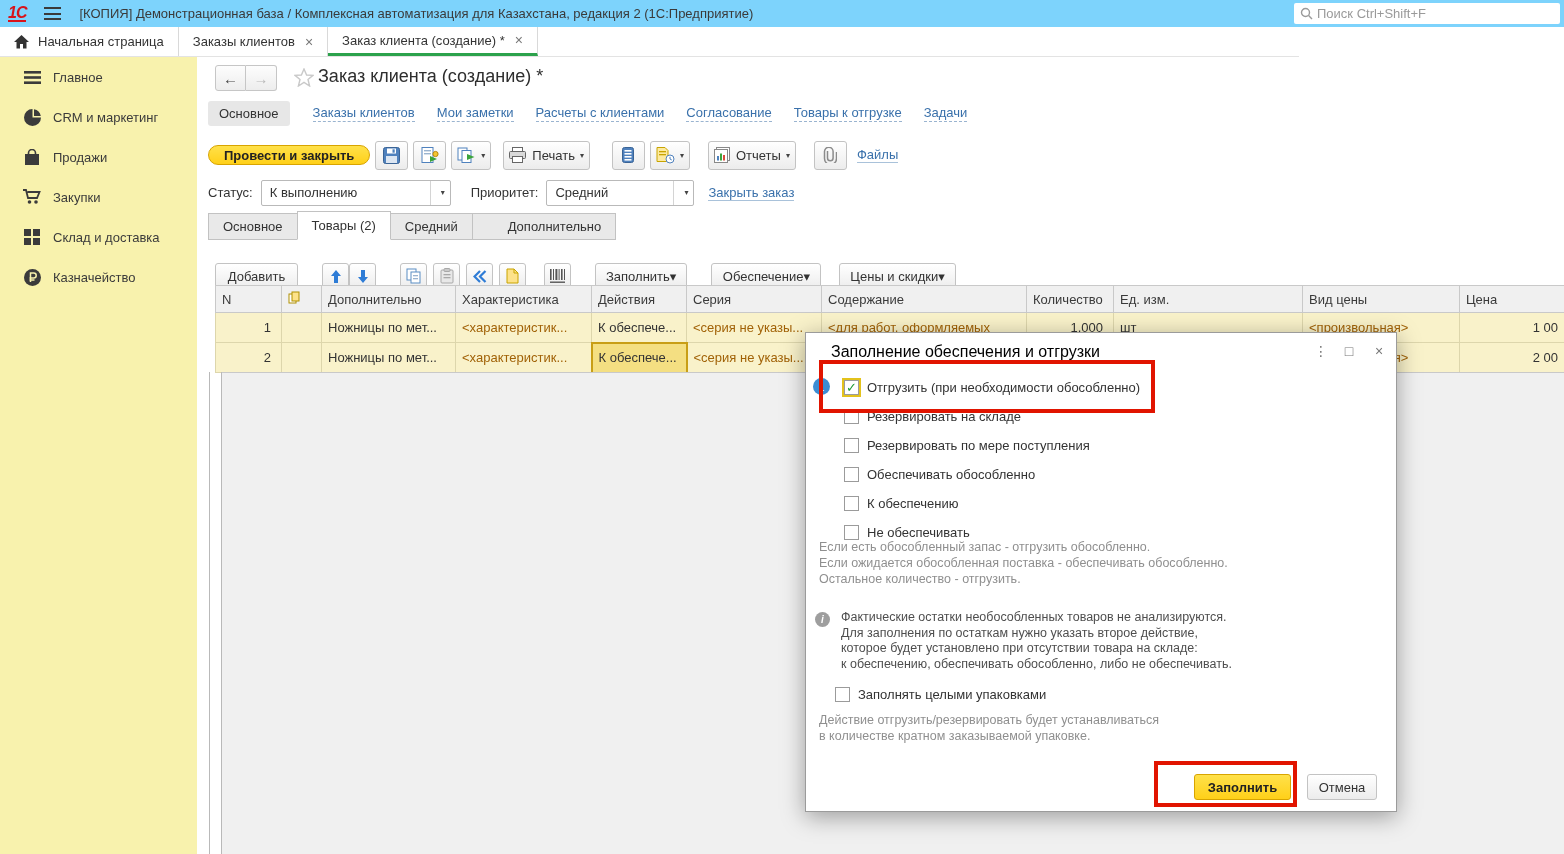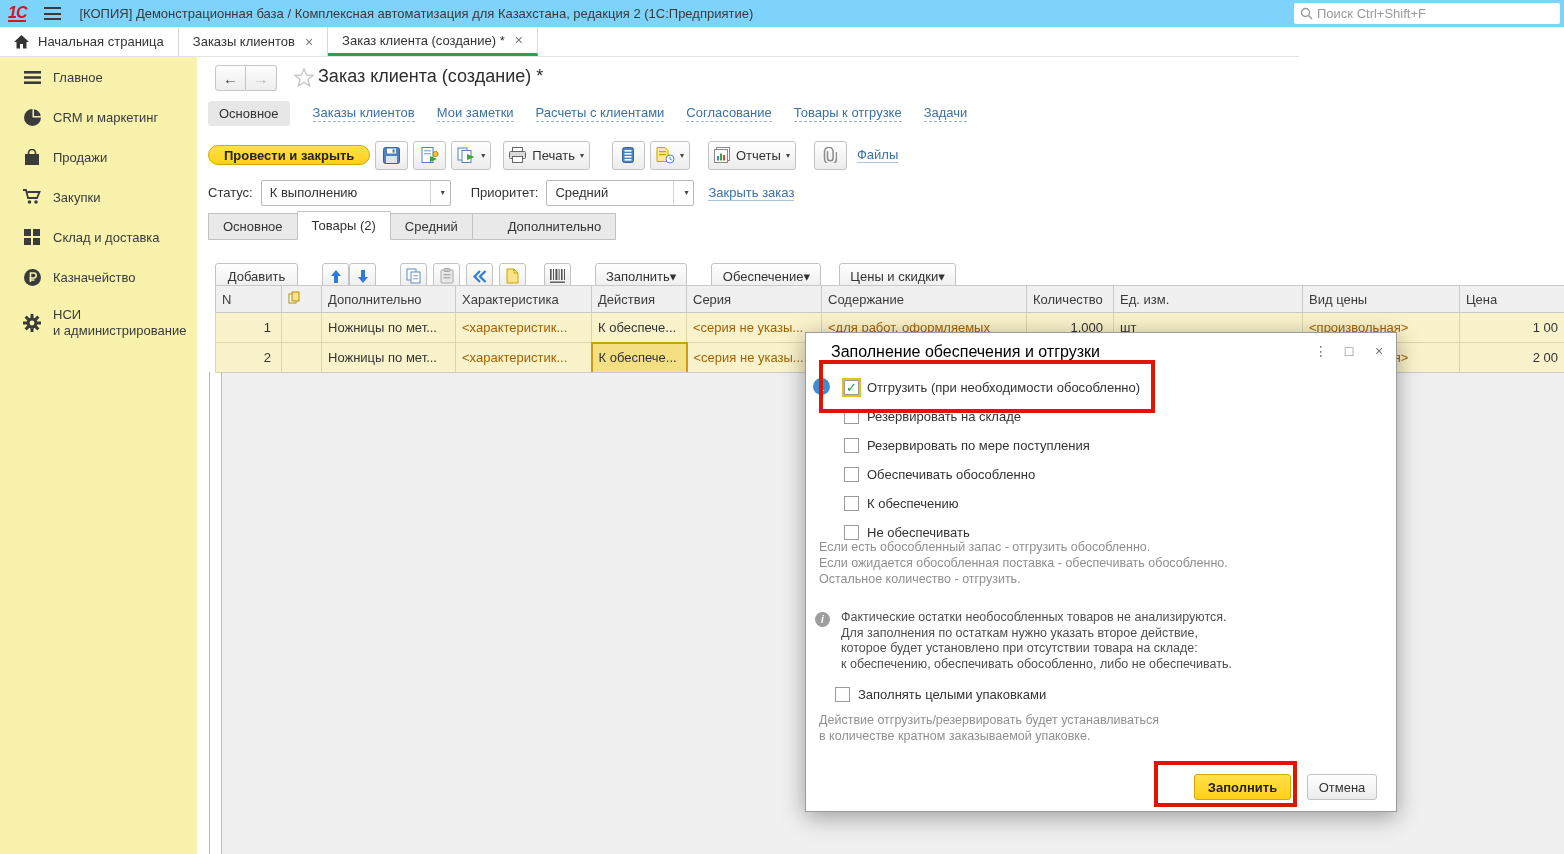--- a/index.html
+++ b/index.html
@@ -197,35 +197,20 @@
     <span>Склад и доставка</span>
   </div>
   <div class="side-item">
     <span class="ic">
         <svg width="17" height="17" viewBox="0 0 17 17">
           <circle cx="8.5" cy="8.5" r="8.5" fill="#3b3b3b"></circle>
           <path d="M6.5 13 V4 h3.2 a2.5 2.5 0 0 1 0 5 H5.5 M5.5 11 h5" fill="none" stroke="#f8f2ad" stroke-width="1.5"></path>
         </svg>
       </span>
     <span>Казначейство</span>
-  </div>
-  <div class="side-item">
-    <span class="ic">
-        <svg width="18" height="18" viewBox="0 0 18 18">
-          <g fill="#3b3b3b">
-            <rect x="7.5" y="0" width="3" height="18"></rect>
-            <rect x="0" y="7.5" width="18" height="3"></rect>
-            <rect x="7.5" y="0" width="3" height="18" transform="rotate(45 9 9)"></rect>
-            <rect x="7.5" y="0" width="3" height="18" transform="rotate(-45 9 9)"></rect>
-            <circle cx="9" cy="9" r="5.5"></circle>
-            <circle cx="9" cy="9" r="2.4" fill="#f8f2ad"></circle>
-          </g>
-        </svg>
-      </span>
-    <span class="two-line"><span>НСИ</span><br><span>и администрирование</span></span>
   </div>
 </div>
 
 <div class="main">
 
   <div class="navbtns">
     <div class="navbtn back">←</div>
     <div class="navbtn fwd">→</div>
   </div>
   <svg class="fav-star" width="20" height="19" viewBox="0 0 20 19">

